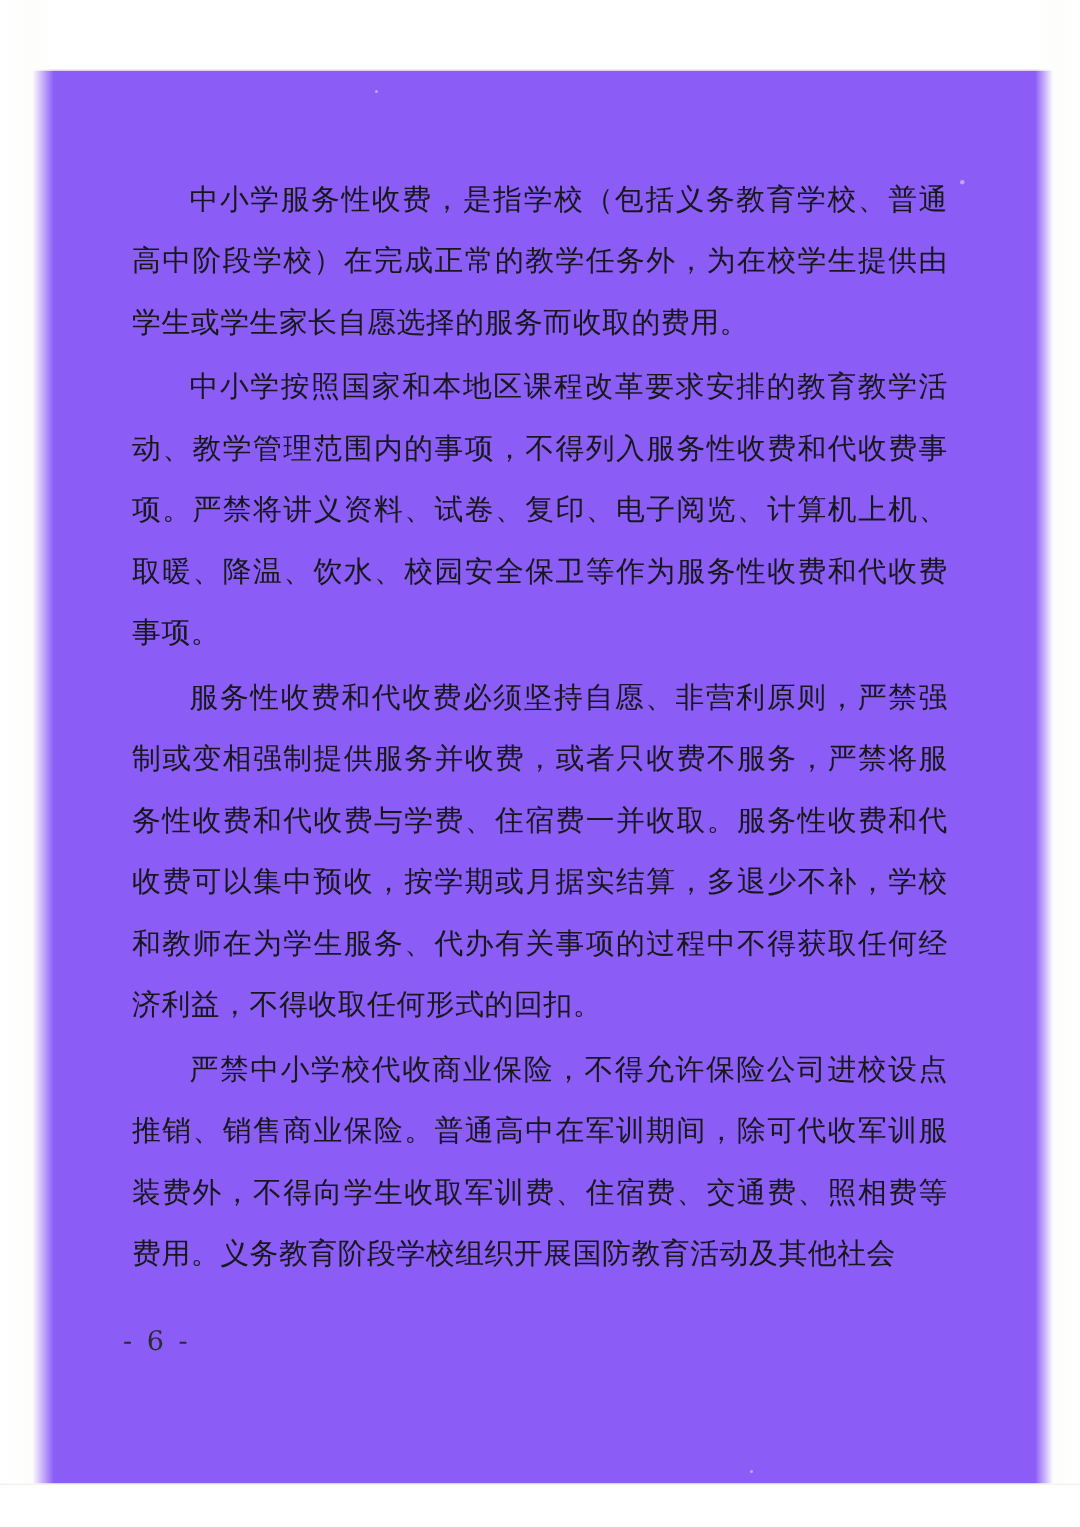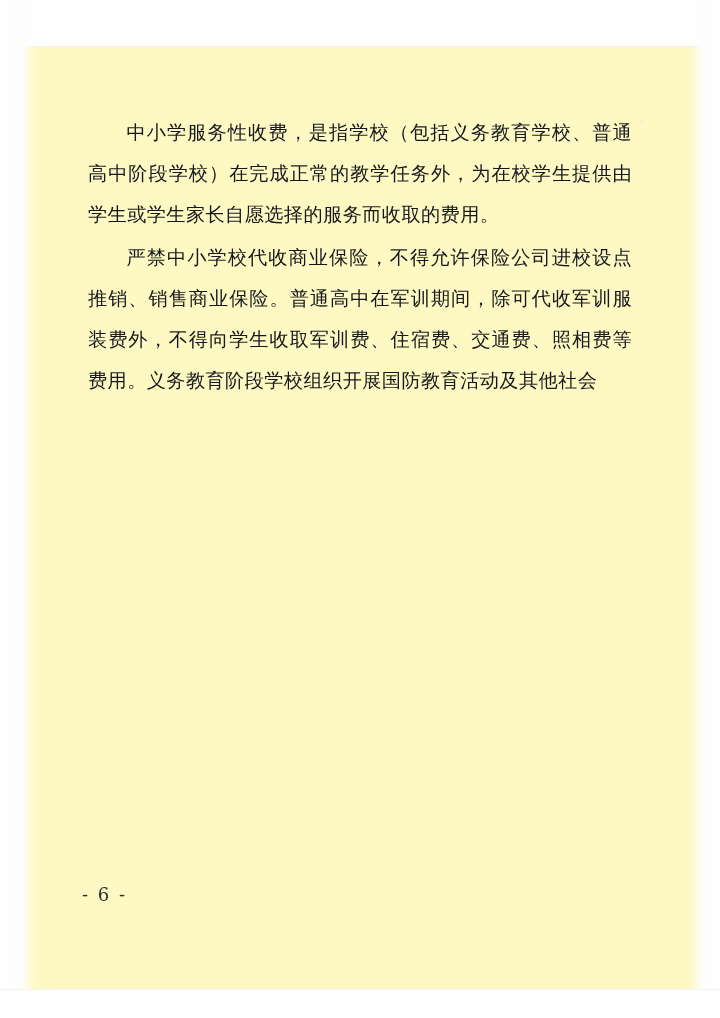--- a/index.html
+++ b/index.html
@@ -4,21 +4,21 @@
 <style>
   html, body {
     margin: 0;
     padding: 0;
     background: #ffffff;
   }
   .page {
     position: relative;
     width: 720px;
     height: 1018px;
-    background: #fef9c3;
+    background: #8b5cf6;
     overflow: hidden;
     font-family: "DejaVu Serif", serif;
   }
   
   .scan-edge-top {
     position: absolute;
     top: 0; left: 0; right: 0;
     height: 46px;
     background: #ffffff;
     border-bottom: 1px solid #efefef;
@@ -95,18 +95,20 @@
   <div class="scan-edge-left"></div>
   <div class="scan-edge-right"></div>
   <div class="scan-edge-bottom"></div>
 
   <div class="speck" style="left:640px; top:120px; width:3px; height:3px;"></div>
   <div class="speck" style="left:250px; top:60px; width:2px; height:2px;"></div>
   <div class="speck" style="left:500px; top:980px; width:2px; height:2px;"></div>
 
   <div class="content">
     <p class="para">中小学服务性收费，是指学校（包括义务教育学校、普通高中阶段学校）在完成正常的教学任务外，为在校学生提供由学生或学生家长自愿选择的服务而收取的费用。</p>
+    <p class="para">中小学按照国家和本地区课程改革要求安排的教育教学活动、教学管理范围内的事项，不得列入服务性收费和代收费事项。严禁将讲义资料、试卷、复印、电子阅览、计算机上机、取暖、降温、饮水、校园安全保卫等作为服务性收费和代收费事项。</p>
+    <p class="para">服务性收费和代收费必须坚持自愿、非营利原则，严禁强制或变相强制提供服务并收费，或者只收费不服务，严禁将服务性收费和代收费与学费、住宿费一并收取。服务性收费和代收费可以集中预收，按学期或月据实结算，多退少不补，学校和教师在为学生服务、代办有关事项的过程中不得获取任何经济利益，不得收取任何形式的回扣。</p>
     <p class="para">严禁中小学校代收商业保险，不得允许保险公司进校设点推销、销售商业保险。普通高中在军训期间，除可代收军训服装费外，不得向学生收取军训费、住宿费、交通费、照相费等费用。义务教育阶段学校组织开展国防教育活动及其他社会</p>
   </div>
 
   <div class="page-number">- 6 -</div>
 
 </div>
 
 </body></html>

